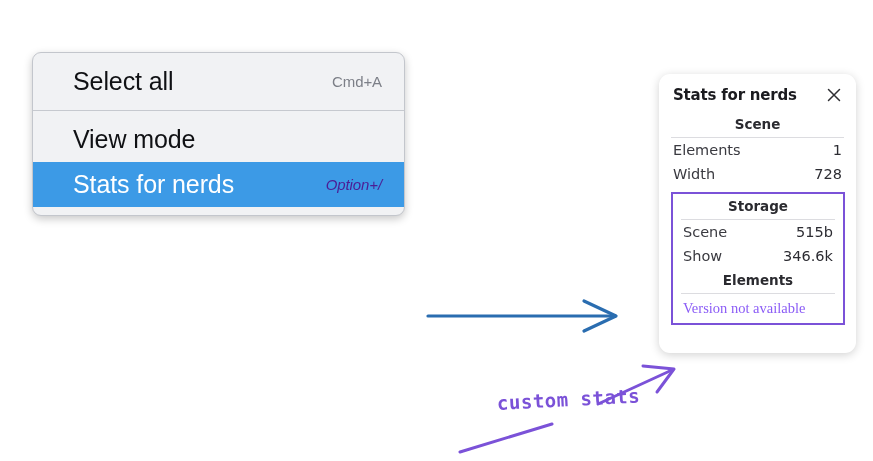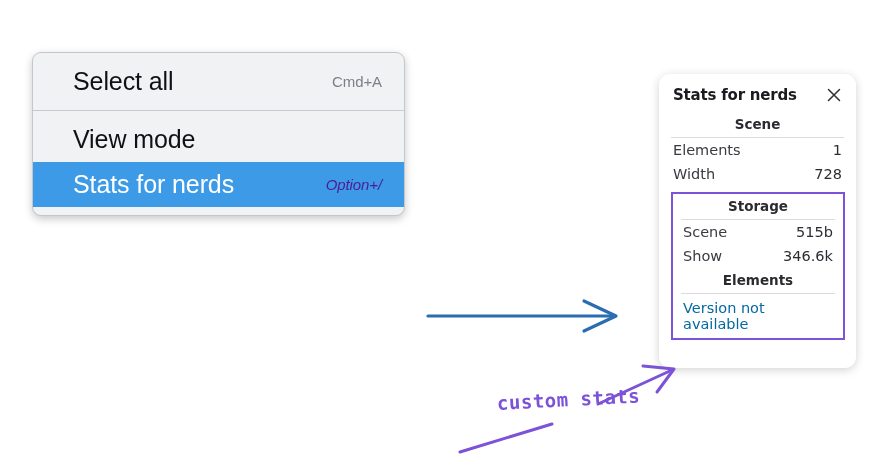--- a/index.html
+++ b/index.html
@@ -115,21 +115,22 @@
     justify-content: space-between;
     padding: 4px 14px 4px 14px;
     font-size: 14.5px;
     color: #3a3a40;
     text-align: right;
   }
   .stat-row .v { color: #2c2c32; }
   .single-row {
     padding: 6px 25px 2px 14px;
     font-size: 14.5px;
-    color: #0369a1;
+    color: #8b5cf6;
+    font-family: Liberation Serif, serif;
   }
 
   
   .purple-box {
     border: 2px solid #7b52d8;
     margin: 6px 11px 16px 12px;
     padding-bottom: 4px;
   }
   .purple-box .section-title { padding-top: 4px; }
   .purple-box .rule { margin: 0 8px; }

